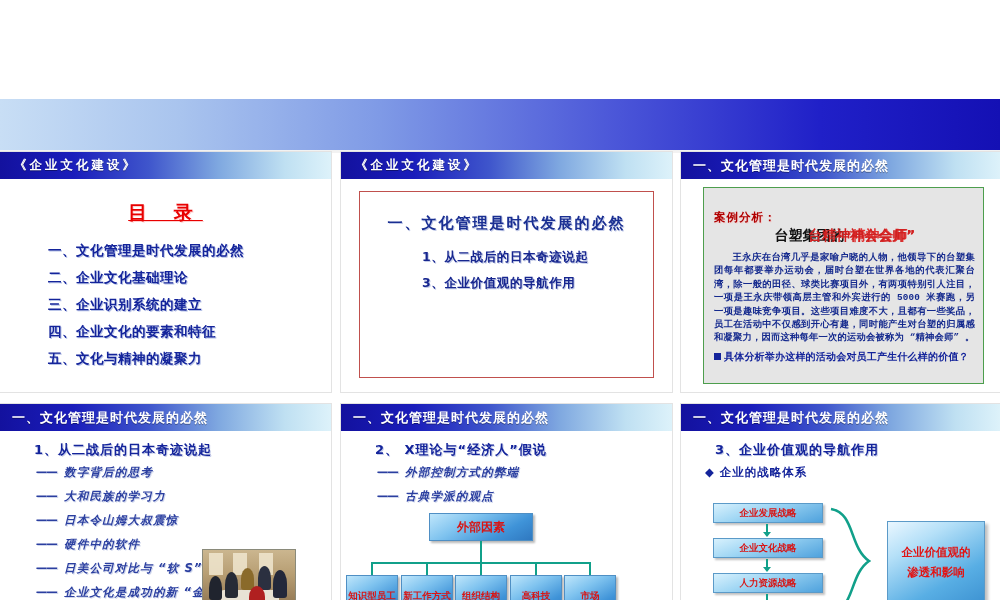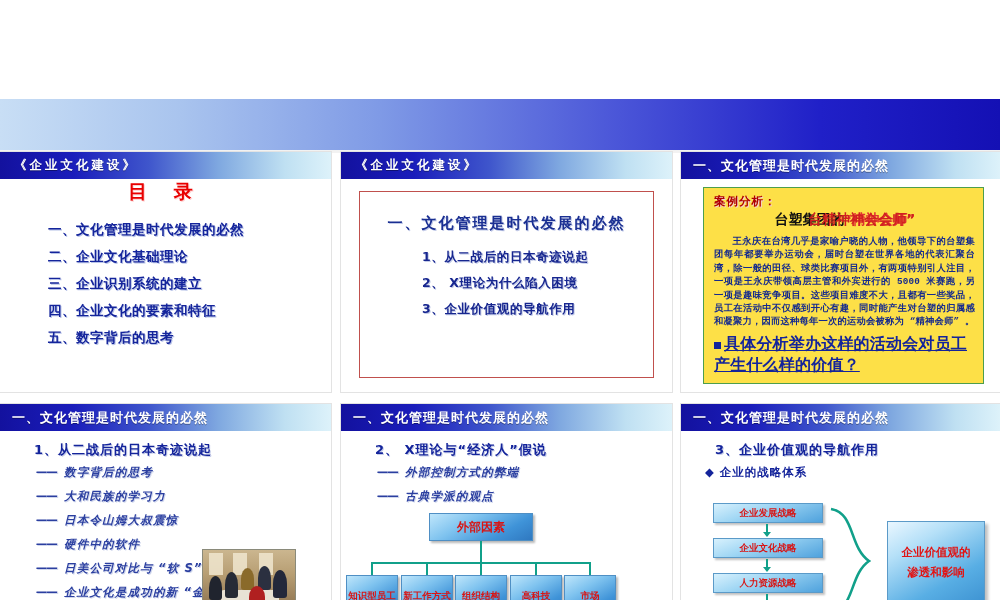--- a/index.html
+++ b/index.html
@@ -36,22 +36,23 @@
     padding-left:12px;white-space:nowrap;
     text-shadow:0 1px 0 rgba(0,0,0,.35);
   }
   .hdr-txt.book{letter-spacing:3px;font-size:12.5px;padding-left:14px;}
 
   .body{position:absolute;left:0;top:27px;right:0;bottom:0;background:#fff;}
 
   
   .cat-title{
     text-align:center;color:#e80000;font-weight:bold;font-size:19px;
-    letter-spacing:10px;margin-top:0;
+    letter-spacing:10px;margin-top:21px;
     text-shadow:1px 1px 0 #ffd0d0;
+    text-decoration:underline;
   }
   .cat-list{margin:16px 0 0 48px;}
   .cat-item{
     color:#14249b;font-weight:bold;font-size:13.5px;
     margin-bottom:9px;letter-spacing:.5px;white-space:nowrap;
     text-shadow:1px 1px 0 #b9c4e8;
   }
 
   
   .redbox{
@@ -66,38 +67,38 @@
   .rb-list{margin:16px 0 0 62px;}
   .rb-item{
     color:#17268f;font-weight:bold;font-size:12.5px;margin-bottom:9px;
     letter-spacing:.6px;white-space:nowrap;
     text-shadow:1px 1px 0 #c3cbe8;
   }
 
   
   .casebox{
     position:absolute;left:22px;top:8px;right:16px;bottom:8px;
-    border:1.4px solid #4d9e4d;background:#fde047;
-    padding:6px 8px 4px 10px;box-sizing:border-box;
+    border:1.4px solid #4d9e4d;background:#e5e5e5;
+    padding:22px 8px 4px 10px;box-sizing:border-box;
   }
   .case-label{color:#b00000;font-weight:bold;font-size:11.5px;letter-spacing:1px;
               text-shadow:1px 1px 0 #f2d0d0;}
   .case-head{
     position:relative;text-align:center;margin-top:2px;height:20px;
     font-size:14px;font-weight:bold;white-space:nowrap;color:#111;
   }
   .ch-a{color:#111;}
   .ch-red{color:#e03030;font-family:Liberation Serif, serif;}
   .ch-overlap{position:absolute;left:50%;top:0;transform:translateX(-34%);color:#d02020;}
   .case-para{
     color:#152a8e;font-size:9.3px;line-height:13.4px;text-align:justify;
     margin-top:4px;text-indent:2em;letter-spacing:.2px;font-weight:bold;font-family:Liberation Mono, monospace;
   }
   .case-q{
-    color:#14249b;font-size:16px;font-weight:bold;margin-top:5px;letter-spacing:.2px;text-decoration:underline;
+    color:#14249b;font-size:10px;font-weight:bold;margin-top:5px;letter-spacing:.2px;
   }
   .sq{display:inline-block;width:7px;height:7px;background:#14249b;margin-right:3px;}
 
   
   .sec-title{
     color:#14249b;font-weight:bold;font-size:13px;margin:10px 0 6px 34px;
     letter-spacing:1px;white-space:nowrap;text-shadow:1px 1px 0 #c6cde9;
   }
   .dash-item{
     color:#2b3fa0;font-weight:bold;font-size:11.5px;margin:0 0 9px 36px;
@@ -167,35 +168,34 @@
     <div class="hdr">
       <span class="hdr-txt book">《企业文化建设》</span>
     </div>
     <div class="body">
       <div class="cat-title">目  录</div>
       <div class="cat-list">
         <div class="cat-item">一、文化管理是时代发展的必然</div>
         <div class="cat-item">二、企业文化基础理论</div>
         <div class="cat-item">三、企业识别系统的建立</div>
         <div class="cat-item">四、企业文化的要素和特征</div>
-        <div class="cat-item">五、数字背后的思考</div>
+        <div class="cat-item">五、文化与精神的凝聚力</div>
       </div>
     </div>
   </div>
 
   <div class="slide r1 c2">
     <div class="hdr">
       <span class="hdr-txt book">《企业文化建设》</span>
     </div>
     <div class="body">
       <div class="redbox">
         <div class="rb-title">一、文化管理是时代发展的必然</div>
         <div class="rb-list">
           <div class="rb-item">1、从二战后的日本奇迹说起</div>
-          <div class="rb-item">2、 X理论为什么陷入困境</div>
           <div class="rb-item">3、企业价值观的导航作用</div>
         </div>
       </div>
     </div>
   </div>
 
   <div class="slide r1 c3">
     <div class="hdr">
       <span class="hdr-txt">一、文化管理是时代发展的必然</span>
     </div>

